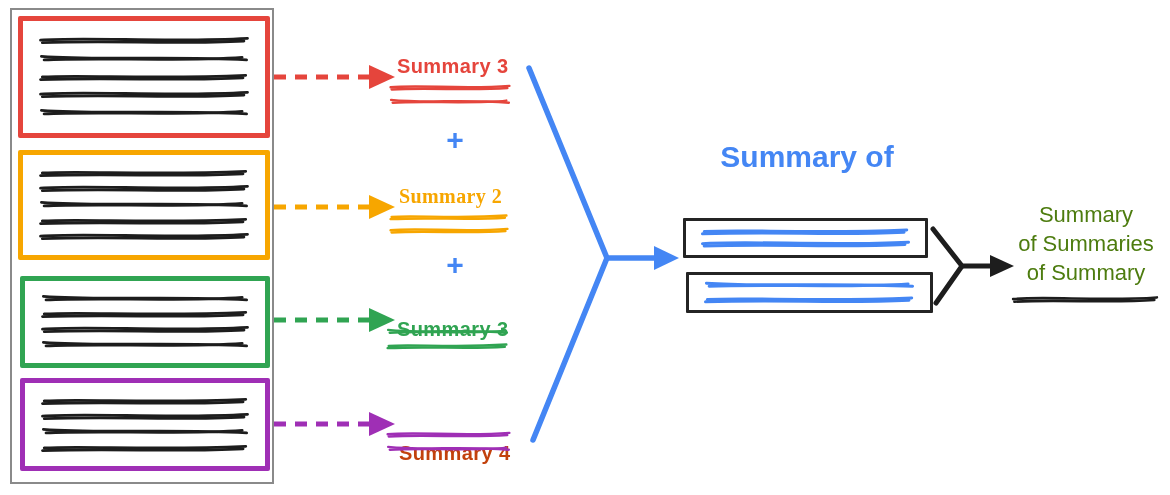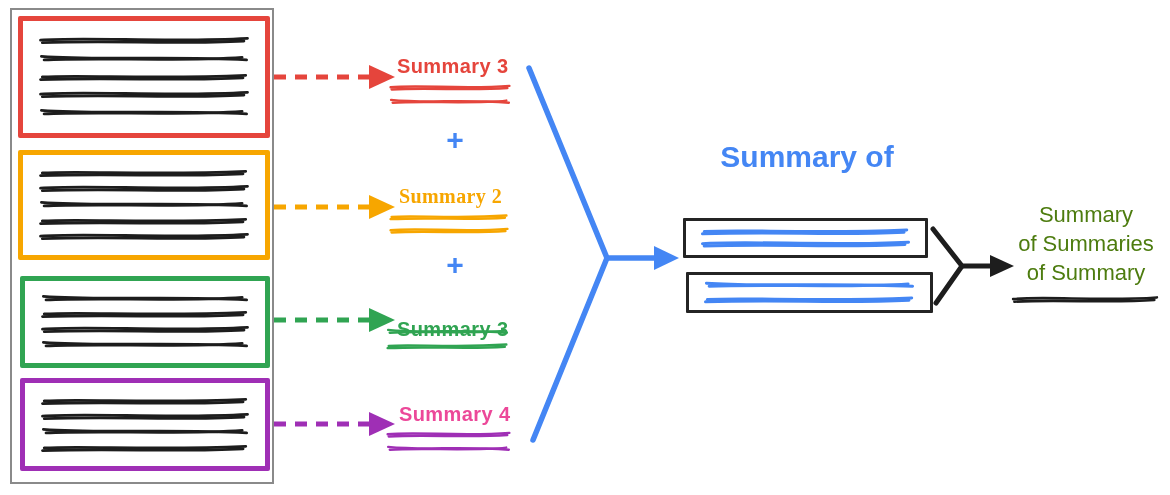--- a/index.html
+++ b/index.html
@@ -28,21 +28,21 @@
   svg.scrib{display:block;width:100%;height:12px;overflow:visible;flex:0 0 auto;}
   svg.scrib path{fill:none;stroke:currentColor;stroke-width:2.4;stroke-linecap:round;}
   .doc-box svg.scrib path{stroke-width:2.8;}
 
   
   .sum-label{
     position:absolute;font-size:20px;font-weight:700;letter-spacing:.4px;
     white-space:nowrap;line-height:24px;
   }
   .sum-label.red{color:#e5453c;}  .sum-label.yellow{color:#f7a600;font-family:Liberation Serif, serif;}
-  .sum-label.green{color:#30a452;}.sum-label.purple{color:#ec4899;}
+  .sum-label.green{color:#30a452;}.sum-label.purple{color:#c2410c;margin-top:39px;}
   .sum-scrib{position:absolute;display:flex;flex-direction:column;gap:4px;}
   .sum-scrib.red{color:#e5453c;}  .sum-scrib.yellow{color:#f7a600;}
   .sum-scrib.green{color:#30a452;}.sum-scrib.purple{color:#9f2fb5;}
   .sum-scrib svg.scrib{height:10px;}
 
   .plus{
     position:absolute;width:28px;text-align:center;color:#4486f4;
     font-size:30px;font-weight:700;line-height:30px;
   }
 

